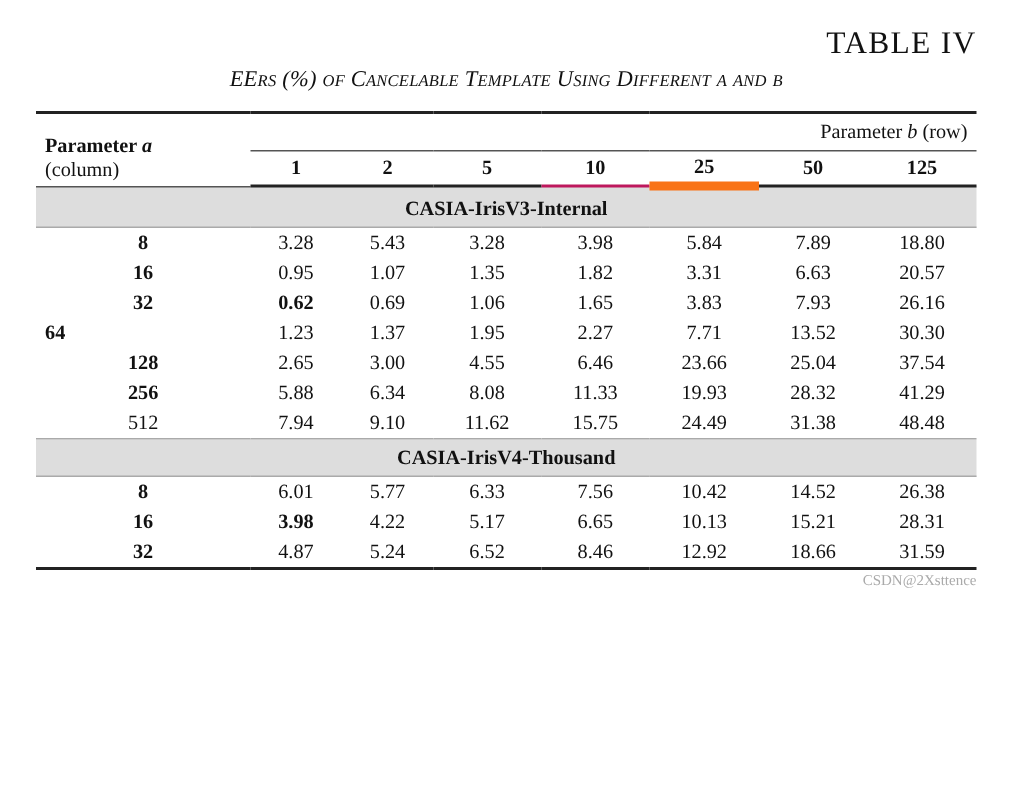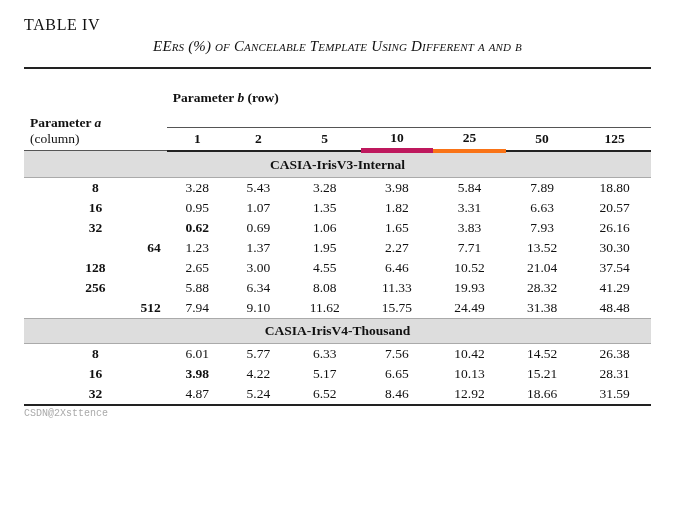--- a/index.html
+++ b/index.html
@@ -6,22 +6,22 @@
     body {
       background: #fff;
       font-family: "Times New Roman", Times, serif;
       font-size: 14px;
       color: #111;
       width: 675px;
       min-height: 526px;
       padding: 16px 24px 20px 24px;
     }
     .page-title {
-      text-align: left;
-      font-size: 16px;
+      text-align: right;
+      font-size: 21px;
       font-variant: small-caps;
       letter-spacing: 0.04em;
       font-weight: normal;
       margin-bottom: 4px;
     }
     .page-subtitle {
       text-align: center;
       font-size: 15px;
       font-style: italic;
       margin-bottom: 12px;
@@ -59,48 +59,48 @@
       text-align: center;
     }
     tbody tr td:first-child {
       font-weight: bold;
       text-align: center;
     }
     .bottom-border td {
       border-bottom: 2.5px solid #222;
     }
     .watermark {
+      text-align: right;
       font-size: 10px;
       color: #aaa;
       margin-top: 2px;
-      font-family: Liberation Mono, monospace;
     }
   </style>
 </head>
 <body>
 
 <p class="page-title">TABLE IV</p>
 <p class="page-subtitle">
   <span>EE<span style="font-variant:small-caps">rs</span> (%) <span style="font-variant:small-caps">of</span> C<span style="font-variant:small-caps">ancelable</span> T<span style="font-variant:small-caps">emplate</span> U<span style="font-variant:small-caps">sing</span> D<span style="font-variant:small-caps">ifferent</span> <em>a</em> <span style="font-variant:small-caps">and</span> <em>b</em></span>
 </p>
 
 <table>
   <thead>
     <tr class="top-border">
       <th class="col-header-left" rowspan="2" style="font-weight:bold; border-top:2.5px solid #222; border-bottom:1px solid #555; vertical-align:bottom; padding:3px 6px;">
         Parameter <em>a</em><br><span style="font-weight:normal;">(column)</span>
       </th>
-      <th colspan="7" style="border-top:2.5px solid #222; border-bottom:1px solid #555; text-align:left; font-weight:bold; padding:21px 6px;">Parameter <em>b</em> (row)</th>
+      <th colspan="7" style="border-top:2.5px solid #222; border-bottom:1px solid #555; text-align:right; font-weight:normal; padding:4px 6px;">Parameter <em>b</em> (row)</th>
     </tr>
     <tr class="sub-header">
       <th style="border-bottom:2px solid #222; padding:2px 6px; text-align:center; font-weight:bold;">1</th>
       <th style="border-bottom:2px solid #222; padding:2px 6px; text-align:center; font-weight:bold;">2</th>
       <th style="border-bottom:2px solid #222; padding:2px 6px; text-align:center; font-weight:bold;">5</th>
-      <th style="border-bottom:5px solid #be185d; padding:2px 6px; text-align:center; font-weight:bold;">10</th>
-      <th style="border-bottom:4px solid #f97316; padding:2px 6px; text-align:center; font-weight:bold;">25</th>
+      <th style="border-bottom:2px solid #be185d; padding:2px 6px; text-align:center; font-weight:bold;">10</th>
+      <th style="border-bottom:6px solid #f97316; padding:2px 6px; text-align:center; font-weight:bold;">25</th>
       <th style="border-bottom:2px solid #222; padding:2px 6px; text-align:center; font-weight:bold;">50</th>
       <th style="border-bottom:2px solid #222; padding:2px 6px; text-align:center; font-weight:bold;">125</th>
     </tr>
   </thead>
   <tbody id="table-body">
   <tr class="section-header">
         <td colspan="8">CASIA-IrisV3-Internal</td>
       </tr>
       <tr>
         <td style="font-weight: bold; text-align: center;">8</td>
@@ -126,51 +126,51 @@
         <td style="font-weight: bold; text-align: center;">32</td>
         <td style="font-weight: bold;">0.62</td>
         <td>0.69</td>
         <td>1.06</td>
         <td>1.65</td>
         <td>3.83</td>
         <td>7.93</td>
         <td>26.16</td>
       </tr>
       <tr>
-        <td style="font-weight: bold; text-align: right;">64</td>
+        <td style="font-weight: bold; text-align: left;">64</td>
         <td>1.23</td>
         <td>1.37</td>
         <td>1.95</td>
         <td>2.27</td>
         <td>7.71</td>
         <td>13.52</td>
         <td>30.30</td>
       </tr>
       <tr>
         <td style="font-weight: bold; text-align: center;">128</td>
         <td>2.65</td>
         <td>3.00</td>
         <td>4.55</td>
         <td>6.46</td>
-        <td>10.52</td>
-        <td>21.04</td>
+        <td>23.66</td>
+        <td>25.04</td>
         <td>37.54</td>
       </tr>
       <tr>
         <td style="font-weight: bold; text-align: center;">256</td>
         <td>5.88</td>
         <td>6.34</td>
         <td>8.08</td>
         <td>11.33</td>
         <td>19.93</td>
         <td>28.32</td>
         <td>41.29</td>
       </tr>
       <tr>
-        <td style="font-weight: bold; text-align: right;">512</td>
+        <td style="font-weight: normal; text-align: center;">512</td>
         <td>7.94</td>
         <td>9.10</td>
         <td>11.62</td>
         <td>15.75</td>
         <td>24.49</td>
         <td>31.38</td>
         <td>48.48</td>
       </tr>
       <tr class="section-header">
         <td colspan="8">CASIA-IrisV4-Thousand</td>

